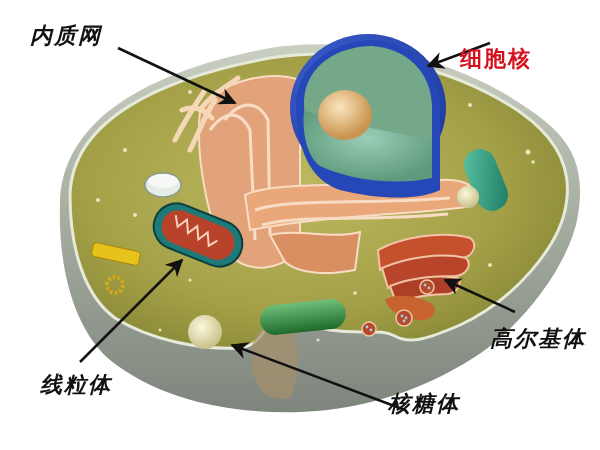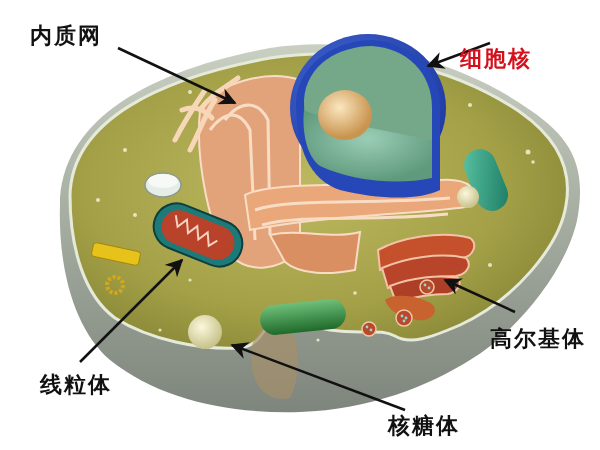--- a/index.html
+++ b/index.html
@@ -1,21 +1,21 @@
 <!DOCTYPE html>
 <html><head>
 <meta charset="utf-8">
 <style>
   html, body { margin: 0; padding: 0; background: #ffffff; }
   body { width: 600px; height: 450px; position: relative; overflow: hidden;
          font-family: "DejaVu Sans", sans-serif; }
   #stage { position: absolute; left: 0; top: 0; width: 600px; height: 450px; }
   .label { position: absolute; font-weight: bold; font-size: 22px; letter-spacing: 2px;
            font-family: "DejaVu Serif", serif; white-space: nowrap; line-height: 1; }
-  .label.black { color: #111111; }
+  .label.black { color: #111111; font-style: italic; }
   .label.red { color: #d4101c; margin-top: 31px; }
 </style>
 </head>
 <body>
 
 <svg id="stage" viewBox="0 0 600 450" xmlns="http://www.w3.org/2000/svg">
   <defs>
     <radialGradient id="cytoGrad" cx="45%" cy="45%" r="60%">
       <stop offset="0%" stop-color="#bdb961"></stop>
       <stop offset="70%" stop-color="#a3a047"></stop>
@@ -164,13 +164,13 @@
     <line x1="515" y1="312" x2="445" y2="280" marker-end="url(#arrow)"></line>
     <line x1="80" y1="362" x2="182" y2="260" marker-end="url(#arrow)"></line>
     <line x1="405" y1="410" x2="232" y2="345" marker-end="url(#arrow)"></line>
   </g>
 </svg>
 
 <div class="label black" style="left:30px; top:24px;">内质网</div>
 <div class="label red" style="left:460px; top:16px;">细胞核</div>
 <div class="label black" style="left:490px; top:327px;">高尔基体</div>
 <div class="label black" style="left:40px; top:373px;">线粒体</div>
-<div class="label black" style="left:388px; top:414px;">核糖体</div>
+<div class="label black" style="left:388px; top:392px;">核糖体</div>
 
 </body></html>

